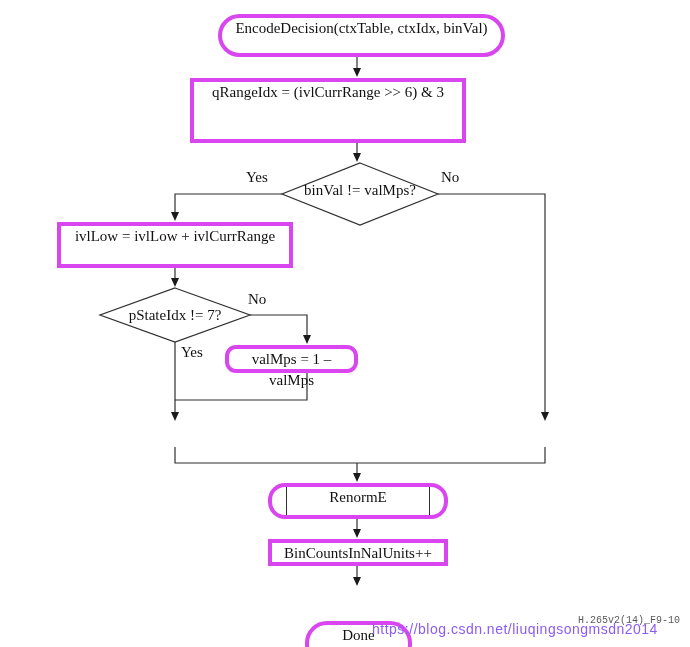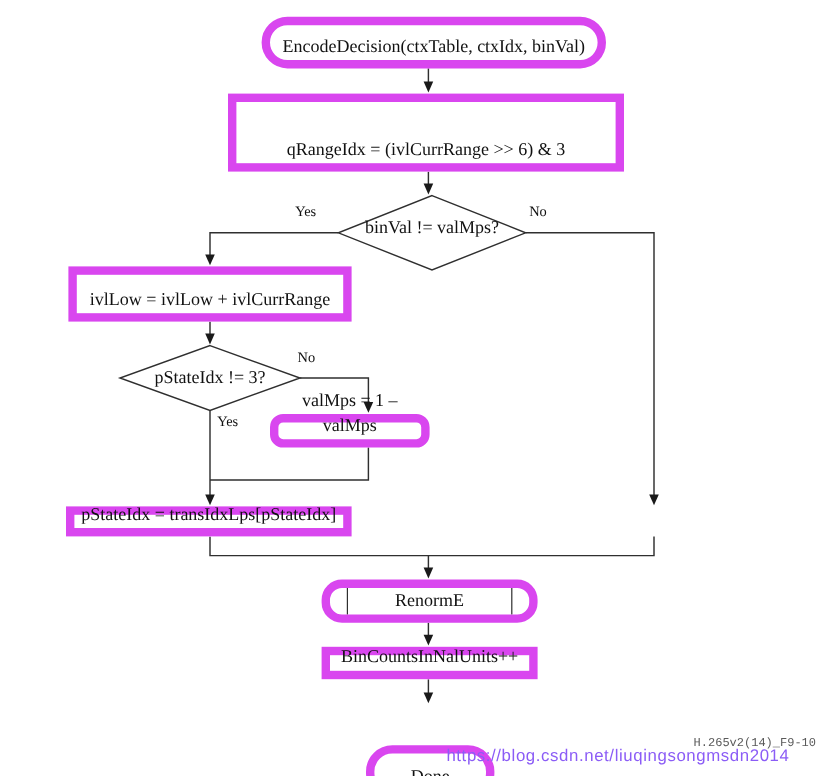--- a/index.html
+++ b/index.html
@@ -3,30 +3,30 @@
 <meta charset="utf-8">
 <style>
   html,body{margin:0;padding:0;background:#ffffff;}
   .stage{
     position:relative;width:690px;height:647px;background:#ffffff;
     font-family:"Liberation Serif","DejaVu Serif",serif;color:#111;
     overflow:hidden;
   }
   svg.wires{position:absolute;left:0;top:0;width:690px;height:647px;}
   .node{
-    position:absolute;border:7px solid #d946ef;background:#ffffff;
-    display:flex;align-items:center;justify-content:flex-end;flex-direction:column;
+    position:absolute;border:4px solid #d946ef;background:#ffffff;
+    display:flex;align-items:center;justify-content:flex-start;flex-direction:column;
     text-align:center;font-size:15px;line-height:21px;box-sizing:border-box;
   }
   .terminal{border-radius:22px;}
   .dtext{
     position:absolute;display:flex;align-items:center;justify-content:center;
     text-align:center;font-size:15px;background:transparent;border:none;
   }
-  .branch-label{position:absolute;font-size:12px;color:#111;}
+  .branch-label{position:absolute;font-size:15px;color:#111;}
   .pbar{position:absolute;top:0;bottom:0;width:0;border-left:1px solid #2f2f2f;}
   .pbar.l{left:14px;}
   .pbar.r{right:14px;}
   .watermark{
     position:absolute;left:372px;top:621px;
     font-family:"Liberation Sans","DejaVu Sans",sans-serif;
     font-size:14px;color:#8b5cf6;letter-spacing:0.5px;white-space:nowrap;
   }
   .figlabel{
     position:absolute;left:578px;top:615px;
@@ -69,47 +69,44 @@
     <g stroke="#2f2f2f" stroke-width="1.2" fill="#ffffff">
       <polygon points="360,163 438,194 360,225 282,194"></polygon>
       <polygon points="175,288 250,315 175,342 100,315"></polygon>
     </g>
   </svg>
 
   <div class="node terminal" style="left:218px;top:14px;width:287px;height:43px;">
     <span>EncodeDecision(ctxTable, ctxIdx, binVal)</span>
   </div>
 
-  <div class="node" style="left:190px;top:78px;width:330px;height:65px;">
+  <div class="node" style="left:190px;top:78px;width:276px;height:65px;">
     <span>qRangeIdx = (ivlCurrRange &gt;&gt; 6) &amp; 3</span>
   </div>
 
   <div class="dtext" style="left:284px;top:160px;width:152px;height:60px;">
     <span>binVal != valMps?</span>
   </div>
   <div class="branch-label" style="left:246px;top:169px;">Yes</div>
   <div class="branch-label" style="left:441px;top:169px;">No</div>
 
   <div class="node" style="left:57px;top:222px;width:236px;height:46px;">
     <span>ivlLow = ivlLow + ivlCurrRange</span>
   </div>
 
   <div class="dtext" style="left:102px;top:290px;width:146px;height:50px;">
-    <span>pStateIdx != 3?</span>
+    <span>pStateIdx != 7?</span>
   </div>
   <div class="branch-label" style="left:248px;top:291px;">No</div>
   <div class="branch-label" style="left:181px;top:344px;">Yes</div>
 
   <div class="node" style="left:225px;top:345px;width:133px;height:28px;border-radius:11px;">
     <span>valMps = 1 – valMps</span>
   </div>
 
-  <div class="node" style="left:55px;top:422px;width:238px;height:25px;">
-    <span>pStateIdx = transIdxLps[pStateIdx]</span>
-  </div>
 
 
   <div class="node" style="left:268px;top:483px;width:180px;height:36px;border-radius:17px;">
     <i class="pbar l"></i>
     <i class="pbar r"></i>
     <span>RenormE</span>
   </div>
 
   <div class="node" style="left:268px;top:539px;width:180px;height:27px;">
     <span>BinCountsInNalUnits++</span>

